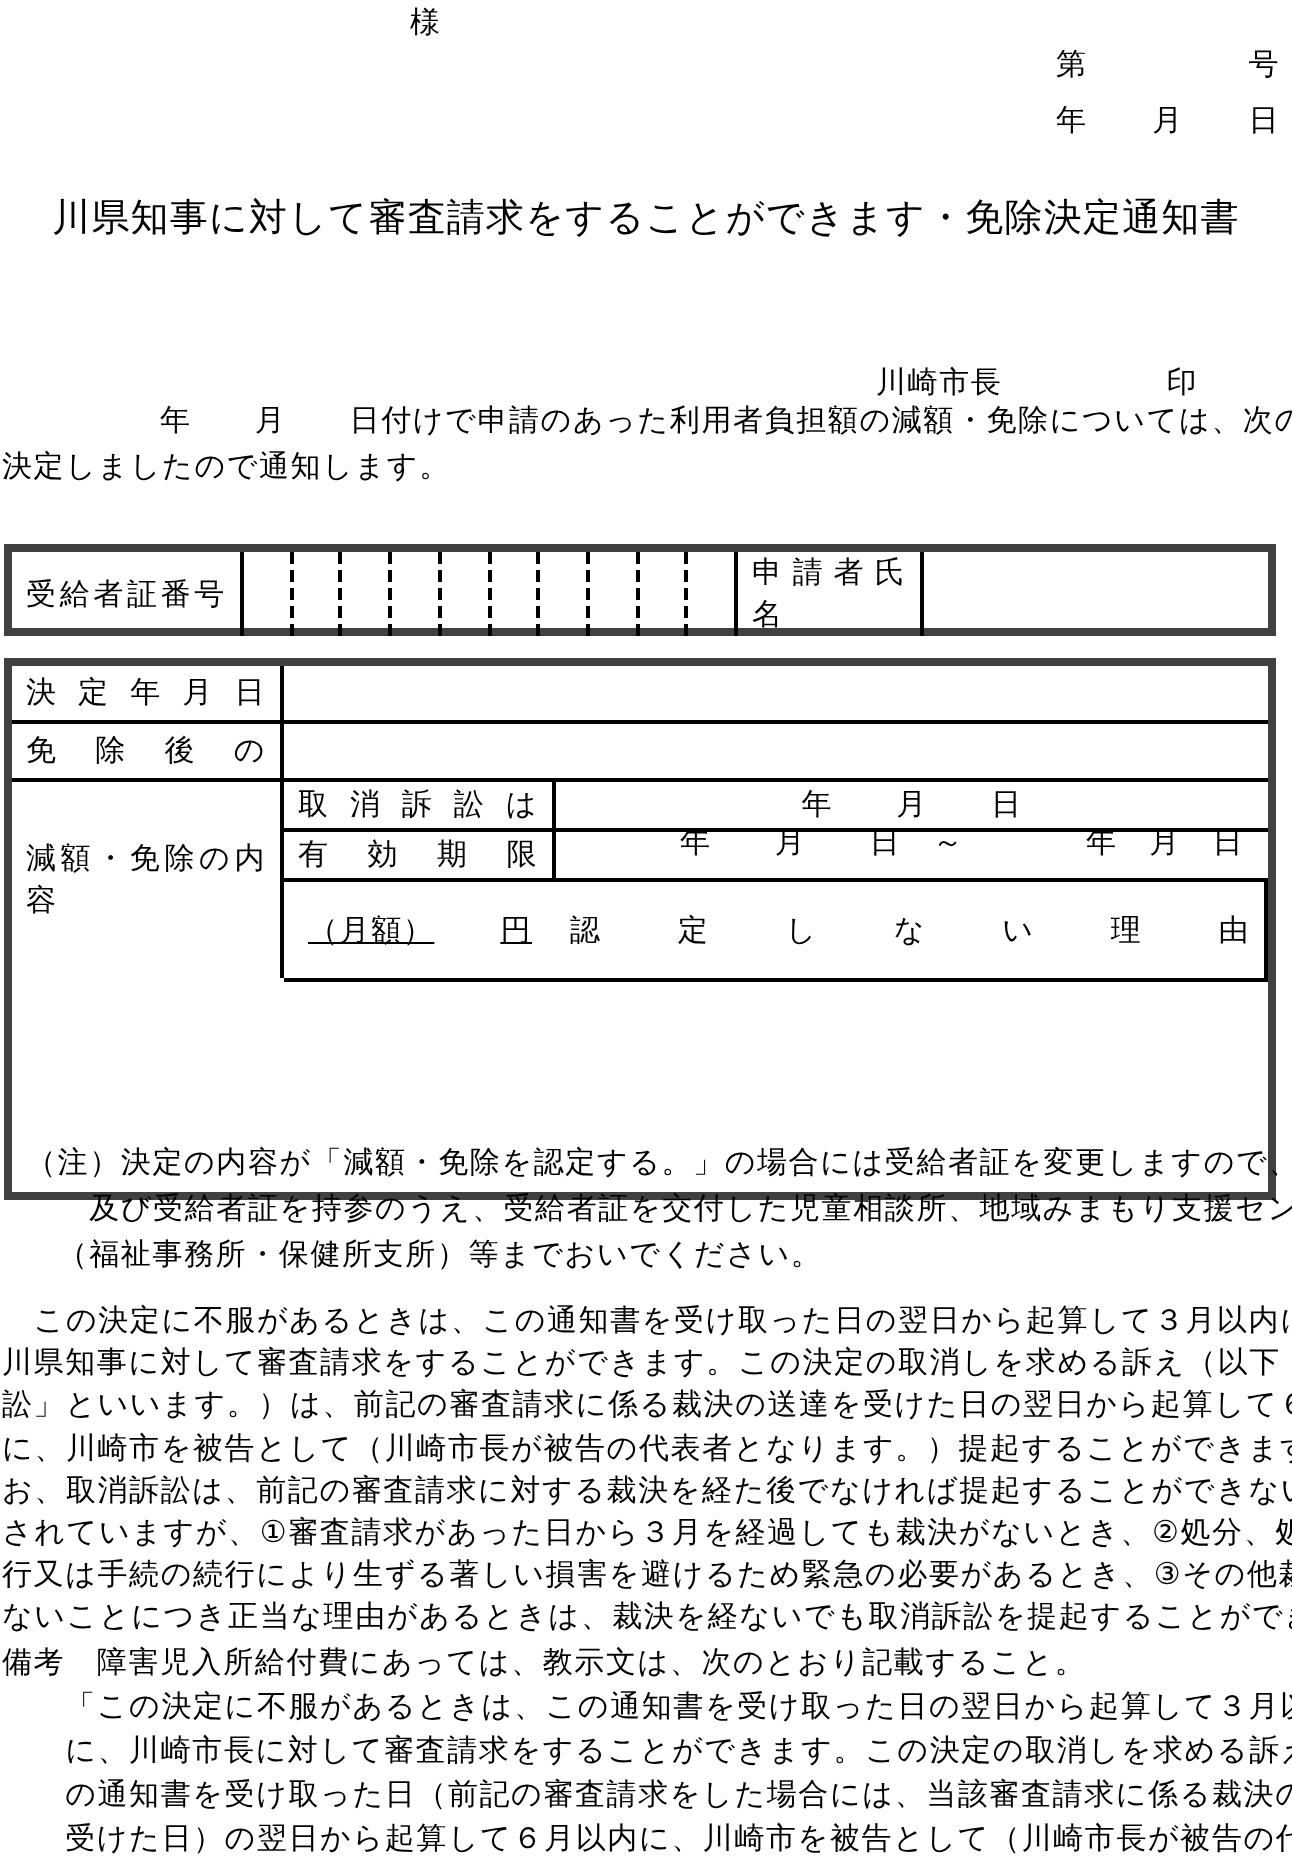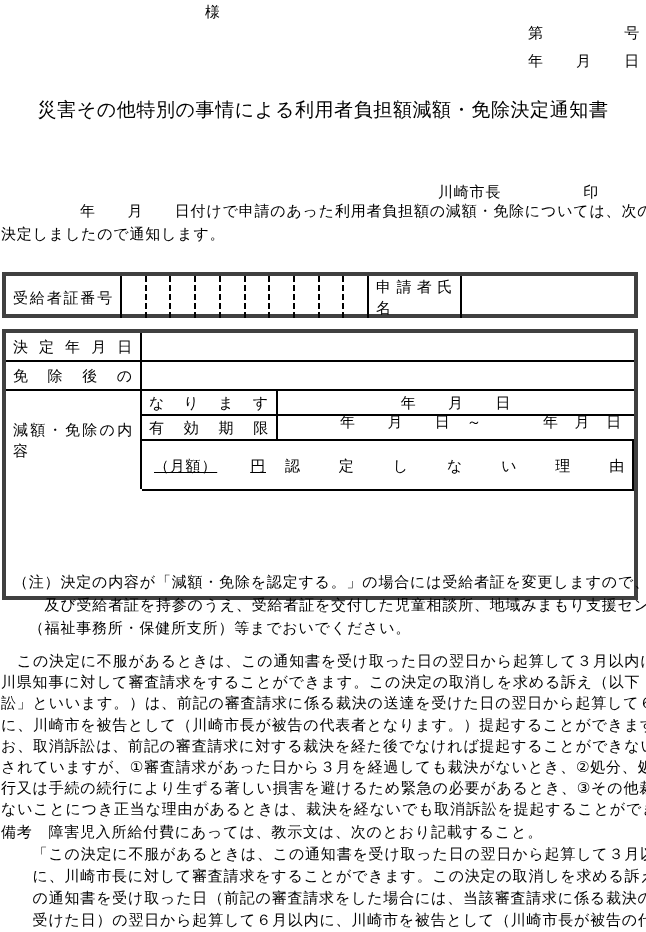--- a/index.html
+++ b/index.html
@@ -57,21 +57,21 @@
     <span>第</span>
     <span>号</span>
   </div>
 
   <div class="abs doc-date flexsb">
     <span>年</span>
     <span>月</span>
     <span>日</span>
   </div>
 
-  <div class="abs doc-title">災害その他特別の事情による利用者負担額減額・免除決定通知書</div>
+  <div class="abs doc-title">川県知事に対して審査請求をすることができます・免除決定通知書</div>
 
   <div class="abs issuer flexsb">
     <span>川崎市長</span>
     <span>印</span>
   </div>
 
   <div class="abs intro pre">　　　　　年　　月　　日付けで申請のあった利用者負担額の減額・免除については、次のとおり
 決定しましたので通知します。</div>
 
   <div class="abs tbl t1">
@@ -106,21 +106,21 @@
     <div class="cell jlabel br bt">
       <span>免除後の</span>
     </div>
     <div class="span23 cell bt"></div>
 
     <div class="rspan35 cell jlabel br bt">
       <span>減額・免除の内容</span>
     </div>
 
     <div class="cell jlabel br bt">
-      <span>なります</span>
+      <span>取消訴訟は</span>
     </div>
     <div class="cell bt val-center pre">年　　月　　日</div>
 
     <div class="cell jlabel br bt">
       <span>有効期限</span>
     </div>
     <div class="cell bt flexsb val-period pre">
       <span>年　　月　　日　～</span>
       <span>年　月　日</span>
     </div>

